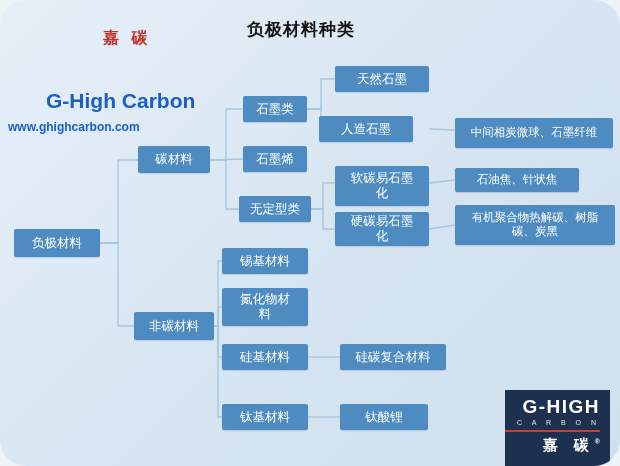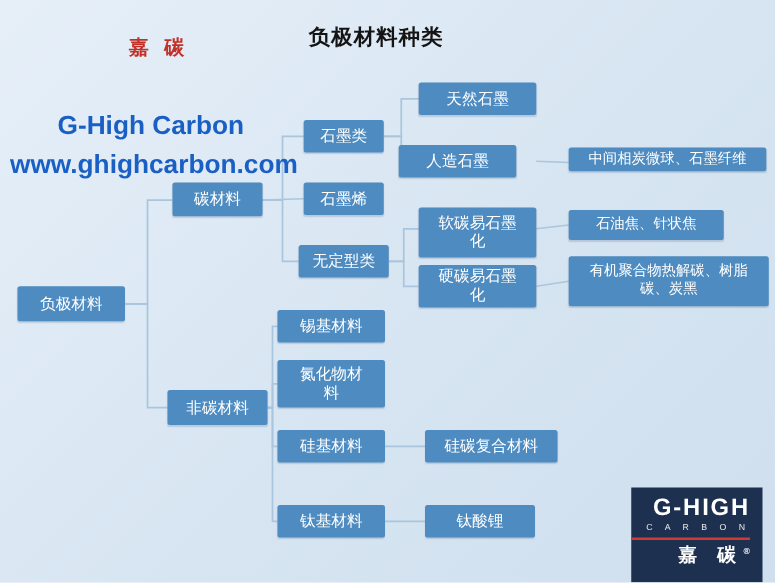--- a/index.html
+++ b/index.html
@@ -1,19 +1,20 @@
 <!DOCTYPE html>
 <html><head>
 <meta charset="utf-8">
 <style>
   html,body{margin:0;padding:0;background:#eef3f8;}
   .stage{
     position:relative;width:620px;height:466px;overflow:hidden;
     background:linear-gradient(135deg,#e6eff8 0%,#d7e5f2 55%,#cfdfee 100%);
     font-family:"Liberation Sans", sans-serif;
+    border-radius:26px;
   }
   .wires{position:absolute;left:0;top:0;width:620px;height:466px;}
   .wires polyline{fill:none;stroke:#a9c6de;stroke-width:1.4px;}
   .node{
     position:absolute;box-sizing:border-box;
     background:#4d8bc0;color:#ffffff;
     display:flex;align-items:center;justify-content:center;text-align:center;
     font-size:12.5px;line-height:1.2;border-radius:2px;
     padding:2px 6px;box-shadow:0 1px 1px rgba(40,70,110,.18);
   }
@@ -23,21 +24,21 @@
     font-weight:bold;letter-spacing:4px;
   }
   .title{
     position:absolute;left:247px;top:18px;color:#141414;font-size:17px;
     font-weight:bold;letter-spacing:1px;
   }
   .wm1{
     position:absolute;left:46px;top:89px;color:#1a5fc4;font-size:21px;font-weight:600;
   }
   .wm2{
-    position:absolute;left:8px;top:120px;color:#1a5fc4;font-size:21px;font-weight:600;
+    position:absolute;left:8px;top:120px;color:#1a5fc4;font-size:12px;font-weight:600;
   }
   .logo{
     position:absolute;left:505px;top:390px;width:105px;height:76px;
     background:#1d3050;box-sizing:border-box;padding:7px 10px 5px 10px;
     display:flex;flex-direction:column;align-items:flex-end;
   }
   .logo-name{color:#ffffff;font-size:19px;font-weight:bold;letter-spacing:1.5px;line-height:1;}
   .logo-sub{color:#e8e8e8;font-size:7px;letter-spacing:4px;margin-top:3px;line-height:1;}
   .logo-rule{width:95px;height:2px;background:#d03a2f;margin-top:4px;}
   .logo-cn{color:#ffffff;font-size:15px;font-weight:bold;letter-spacing:6px;margin-top:5px;line-height:1;}
@@ -81,21 +82,21 @@
 
   <div class="node" style="left:243px;top:146px;width:64px;height:26px;">石墨烯</div>
   <div class="node" style="left:243px;top:96px;width:64px;height:26px;">石墨类</div>
   <div class="node" style="left:239px;top:196px;width:72px;height:26px;">无定型类</div>
 
   <div class="node" style="left:335px;top:66px;width:94px;height:26px;">天然石墨</div>
   <div class="node" style="left:319px;top:116px;width:94px;height:26px;">人造石墨</div>
   <div class="node" style="left:335px;top:166px;width:94px;height:34px;padding:20px 14px;">软碳易石墨化</div>
   <div class="node" style="left:335px;top:212px;width:94px;height:34px;padding:2px 14px;">硬碳易石墨化</div>
 
-  <div class="node small" style="left:455px;top:118px;width:158px;height:19px;">中间相炭微球、石墨纤维</div>
+  <div class="node small" style="left:455px;top:118px;width:158px;height:30px;">中间相炭微球、石墨纤维</div>
   <div class="node small" style="left:455px;top:168px;width:124px;height:24px;">石油焦、针状焦</div>
   <div class="node small" style="left:455px;top:205px;width:160px;height:40px;">有机聚合物热解碳、树脂碳、炭黑</div>
 
   <div class="node" style="left:222px;top:248px;width:86px;height:26px;">锡基材料</div>
   <div class="node" style="left:222px;top:288px;width:86px;height:38px;padding:2px 16px;">氮化物材料</div>
   <div class="node" style="left:222px;top:404px;width:86px;height:26px;">钛基材料</div>
   <div class="node" style="left:222px;top:344px;width:86px;height:26px;">硅基材料</div>
 
   <div class="node" style="left:340px;top:344px;width:106px;height:26px;">硅碳复合材料</div>
   <div class="node" style="left:340px;top:404px;width:88px;height:26px;">钛酸锂</div>

